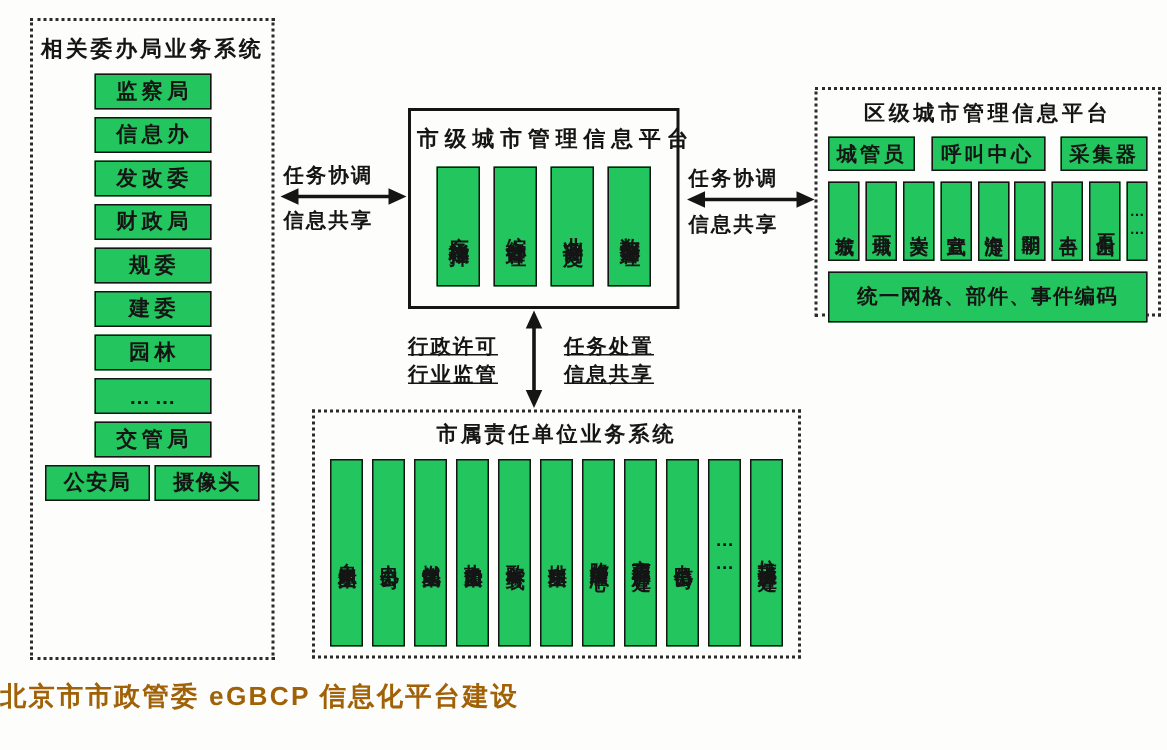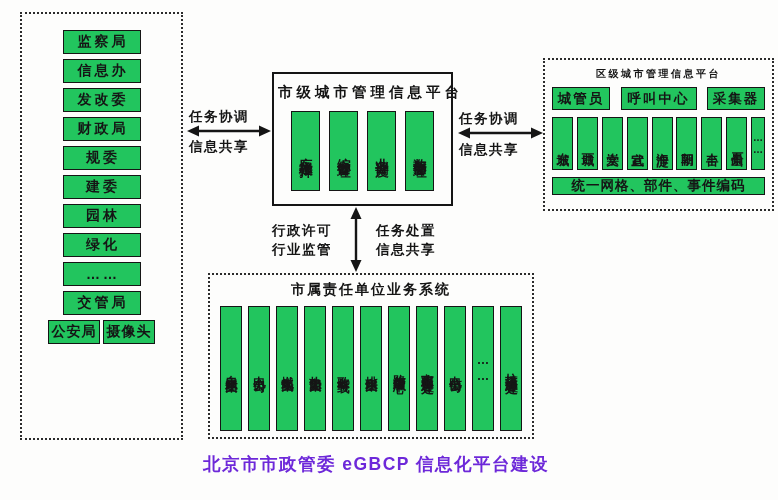--- a/index.html
+++ b/index.html
@@ -20,58 +20,58 @@
     font-weight:bold; white-space:nowrap;
   }
   .vtext { writing-mode:vertical-rl; text-orientation:upright; }
 
   
   #left-panel { left:20px; top:12px; width:163px; height:428px; padding-top:9px; }
   #left-panel .panel-title { font-size:14.5px; letter-spacing:2px; }
   .left-list { display:flex; flex-direction:column; align-items:center; gap:5px; margin-top:7px; }
   .left-cell { width:78px; height:24px; font-size:14px; letter-spacing:3px; text-indent:3px; }
   .split-row { display:flex; gap:3px; }
-  .split-cell { width:52px; height:24px; font-size:14px; letter-spacing:1px; }
+  .split-cell { width:70px; height:24px; font-size:14px; letter-spacing:1px; }
 
   
   #center-panel { left:272px; top:72px; width:181px; height:134px; }
   #center-panel .panel-title { margin-top:9px; font-size:14.5px; letter-spacing:4px; text-indent:4px; }
   .modules { display:flex; justify-content:center; gap:9px; margin-top:9px; }
   .module-cell { width:29px; height:80px; font-size:13.5px; letter-spacing:2px; }
 
   
   #right-panel { left:543px; top:58px; width:231px; height:153px; padding:7px 7px 0 7px; }
-  #right-panel .panel-title { font-size:10px; letter-spacing:2.5px; }
+  #right-panel .panel-title { font-size:14px; letter-spacing:2.5px; }
   .right-row1 { display:flex; justify-content:space-between; margin-top:6px; }
   .r1-cell { height:23px; font-size:13.5px; letter-spacing:2px; }
   .r1-a { width:58px; } .r1-b { width:76px; } .r1-c { width:58px; }
   .right-row2 { display:flex; justify-content:space-between; margin-top:7px; }
   .district-cell { width:21px; height:53px; font-size:12.5px; letter-spacing:1px; }
   .district-dots { width:14px; font-size:10px; }
-  .right-footer { margin-top:7px; height:18px; font-size:13.5px; letter-spacing:1px;text-align:center; }
+  .right-footer { margin-top:7px; height:34px; font-size:13.5px; letter-spacing:1px;text-align:center; }
 
   
   #bottom-panel { left:208px; top:273px; width:326px; height:166px; padding-top:6px; }
   #bottom-panel .panel-title { font-size:14px; letter-spacing:2px; }
   .units { display:flex; justify-content:center; gap:6px; margin-top:7px; }
   .unit-cell { width:22px; height:125px; font-size:12.5px; letter-spacing:1.5px; }
 
   
   #arrow-layer { position:absolute; left:0; top:0; width:778px; height:500px; pointer-events:none; }
   .arrow-label {
     position:absolute; font-weight:bold; font-size:13.5px;
     letter-spacing:1.5px; white-space:nowrap; 
   }
-  .vlabel { line-height:19px; }
+  .vlabel { line-height:19px;text-decoration:underline; }
 
   
   #caption {
     position:absolute; left:0; top:452px; width:752px;
-    text-align:center; font-weight:bold; font-size:17.5px; letter-spacing:1.5px;
-    color:#6d28d9;
+    font-weight:bold; font-size:17.5px; letter-spacing:1.5px;
+    color:#a16207;
   }
 </style>
 </head>
 <body>
 
 <div class="canvas">
 
   <svg id="arrow-layer" viewBox="0 0 778 500">
     <g fill="#151515" stroke="#151515">
       <line x1="196" y1="131" x2="263" y2="131" stroke-width="2.4"></line>
@@ -84,29 +84,29 @@
       <polygon points="543,133 531,127.5 531,138.5" stroke="none"></polygon>
     </g>
     <g fill="#151515" stroke="#151515">
       <line x1="356" y1="216" x2="356" y2="264" stroke-width="2.4"></line>
       <polygon points="356,207 350.5,219 361.5,219" stroke="none"></polygon>
       <polygon points="356,272 350.5,260 361.5,260" stroke="none"></polygon>
     </g>
   </svg>
 
   <div class="panel dashed" id="left-panel">
+    <div class="panel-title">相关委办局业务系统</div>
     <div class="left-list">
       <div class="cell left-cell">监察局</div>
       <div class="cell left-cell">信息办</div>
       <div class="cell left-cell">发改委</div>
       <div class="cell left-cell">财政局</div>
       <div class="cell left-cell">规委</div>
       <div class="cell left-cell">建委</div>
       <div class="cell left-cell">园林</div>
-      <div class="cell left-cell">绿化</div>
       <div class="cell left-cell">……</div>
       <div class="cell left-cell">交管局</div>
       <div class="split-row">
         <div class="cell split-cell">公安局</div>
         <div class="cell split-cell">摄像头</div>
       </div>
     </div>
   </div>
 
   <div class="panel solid" id="center-panel">

